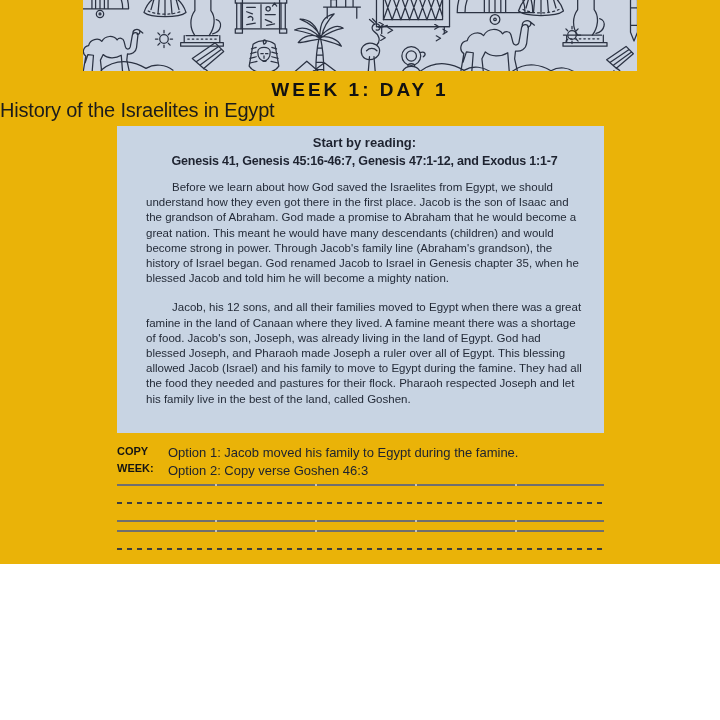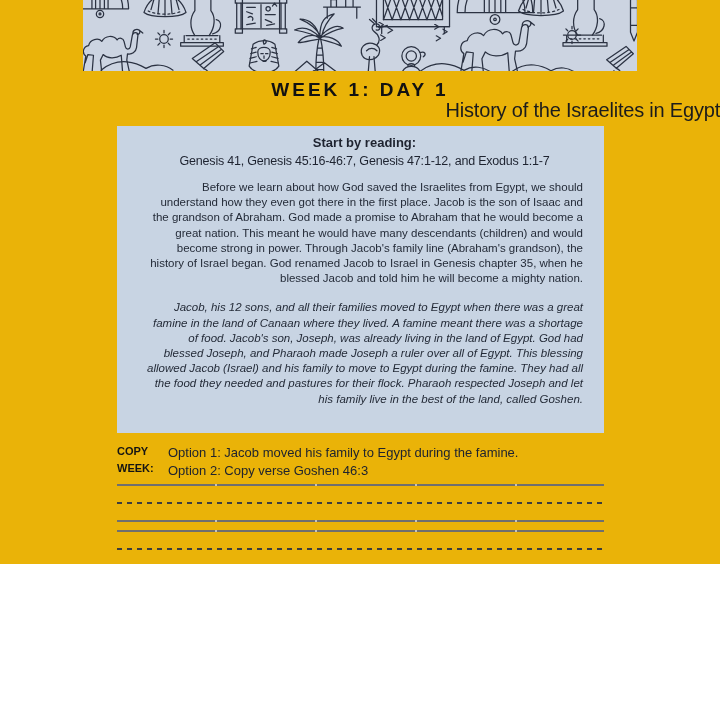--- a/index.html
+++ b/index.html
@@ -8,31 +8,31 @@
 
   
   .banner{position:absolute;left:83px;top:0;width:554px;height:71px;background:#ccd4e1;overflow:hidden;}
   .banner svg{display:block;}
   .banner path,.banner circle,.banner rect{stroke:#2b3242;fill:none;stroke-width:1.25;
         stroke-linecap:round;stroke-linejoin:round;vector-effect:non-scaling-stroke;}
 
   
   .week-title{position:absolute;left:0;top:79px;width:720px;text-align:center;
         font-size:19px;font-weight:700;letter-spacing:3px;color:#121212;}
-  .subtitle{position:absolute;left:0;top:99px;width:720px;text-align:right;
+  .subtitle{position:absolute;left:0;top:99px;width:720px;text-align:left;
         font-size:20px;font-weight:400;letter-spacing:-0.2px;color:#1c1c1c;}
 
   
   .reading-box{position:absolute;left:117px;top:126px;width:487px;height:307px;
         background:#c8d4e3;box-sizing:border-box;padding:7px 21px 0 29px;}
   .rb-heading{text-align:center;font-size:13px;font-weight:700;line-height:19px;color:#1e2330;}
-  .rb-refs{text-align:center;font-size:12.5px;font-weight:400;line-height:19px;letter-spacing:-0.2px;color:#1e2330;}
-  .rb-para{margin:0;font-size:11.5px;line-height:15.2px;color:#242b38;text-indent:26px;text-align:right;}
+  .rb-refs{text-align:center;font-size:12.5px;font-weight:700;line-height:19px;letter-spacing:-0.2px;color:#1e2330;}
+  .rb-para{margin:0;font-size:11.5px;line-height:15.2px;color:#242b38;text-indent:26px;text-align:left;}
   .rb-para.first{margin-top:9px;}
-  .rb-para.second{margin-top:14px;font-style:italic;}
+  .rb-para.second{margin-top:14px;}
 
   
   .copywork{position:absolute;left:117px;top:443px;width:487px;display:flex;}
   .cw-label{width:51px;font-size:11px;font-weight:700;line-height:16.5px;color:#141414;flex:none;}
   .cw-options{font-size:13px;line-height:18px;color:#20242e;padding-top:1px;}
 
   
   .write-lines{position:absolute;left:117px;top:484px;width:487px;}
   .line-group{margin-bottom:8px;}
   .wl{height:2px;}

